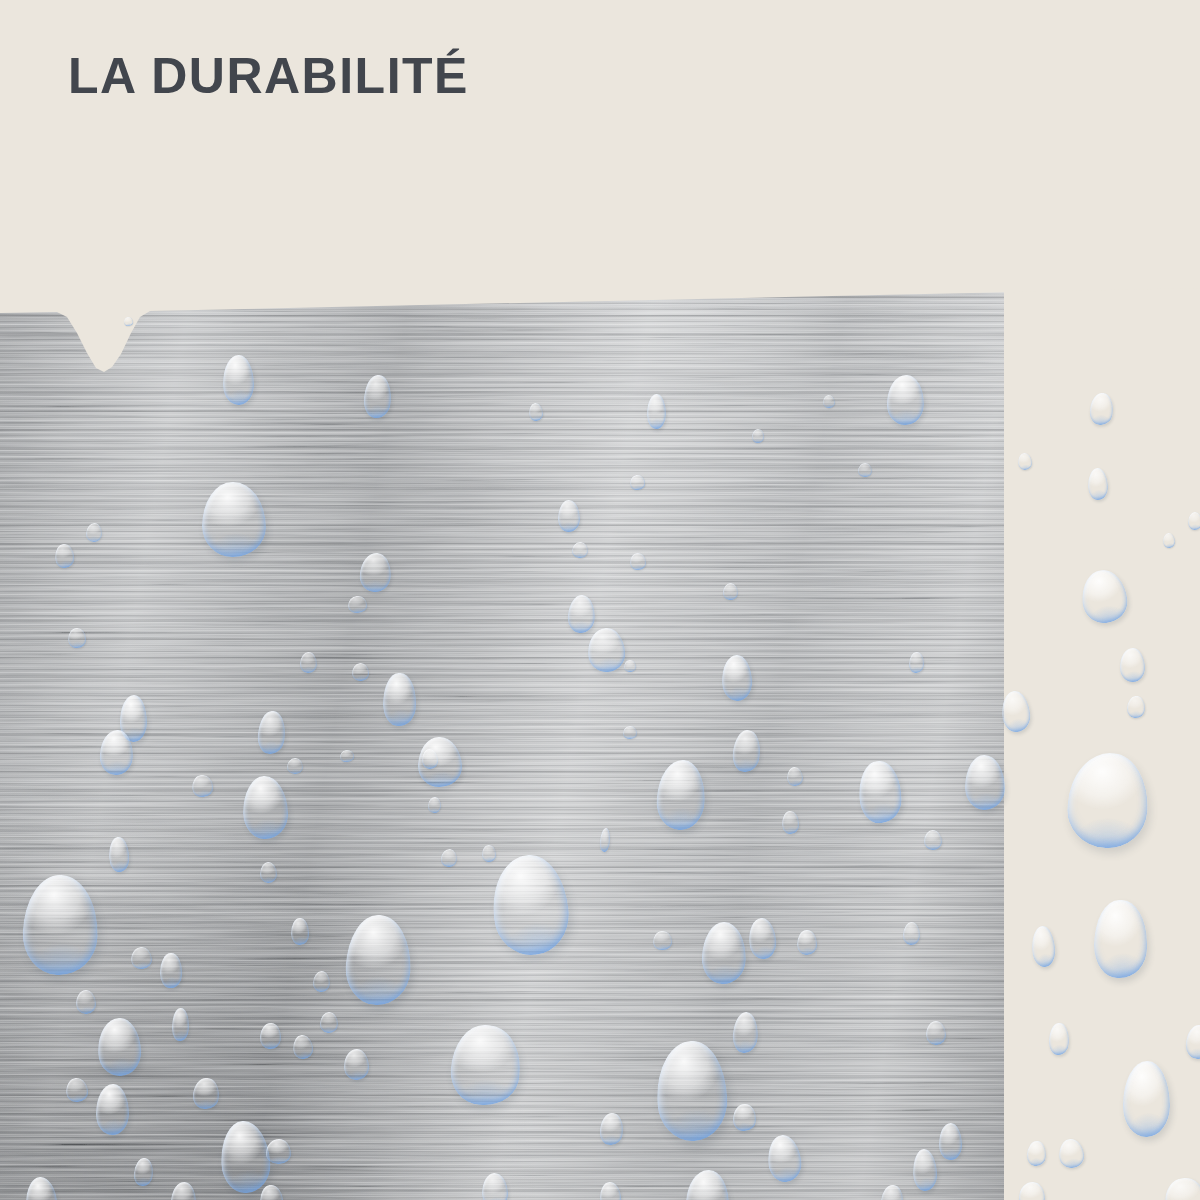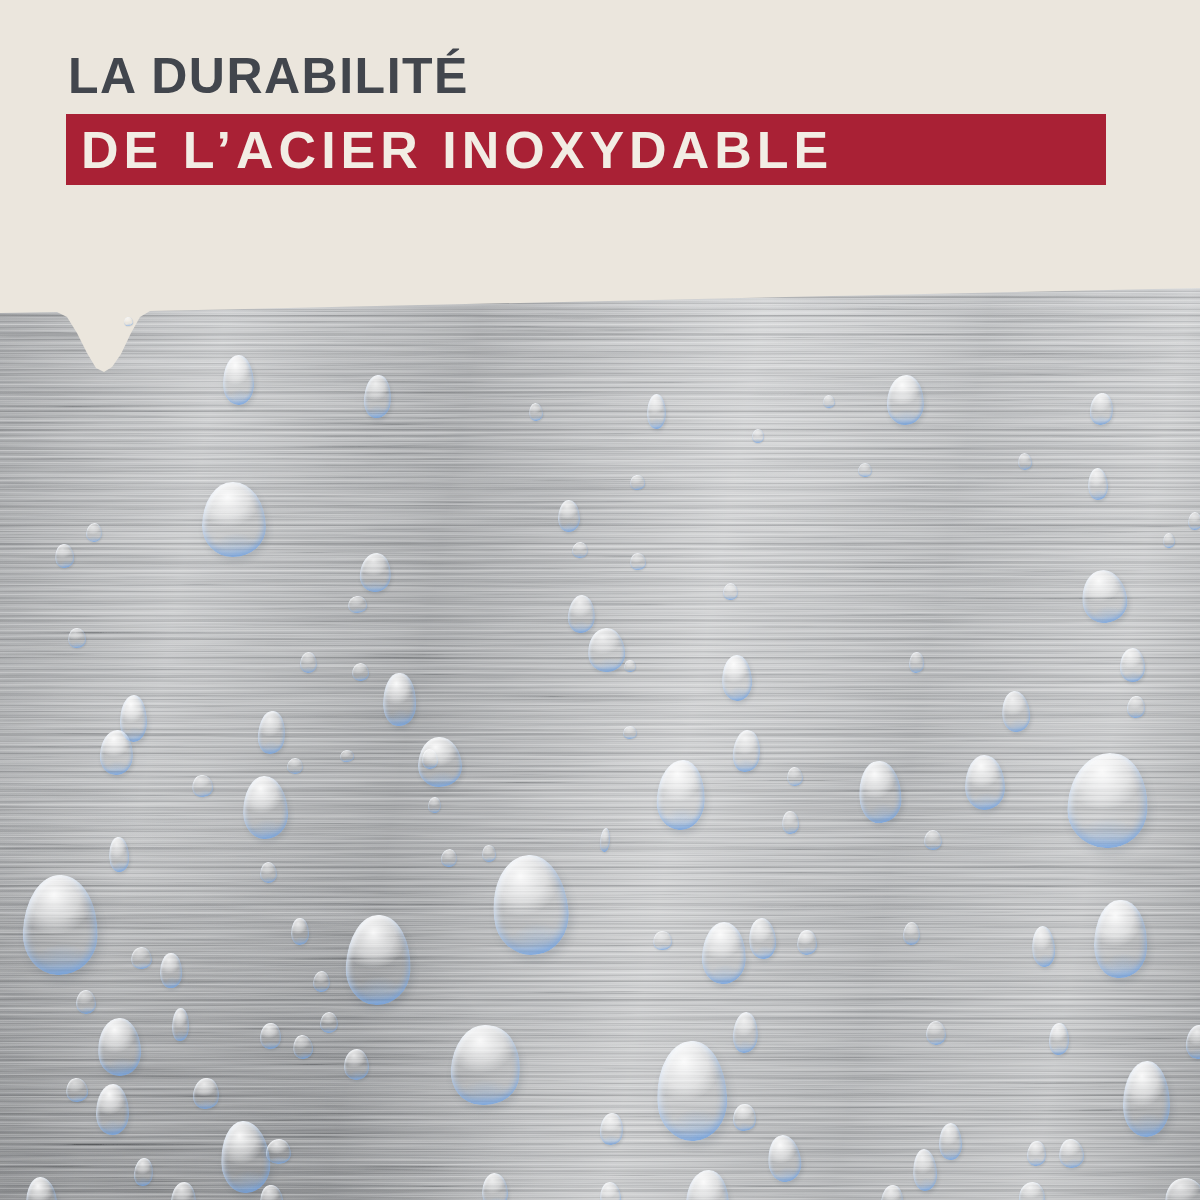--- a/index.html
+++ b/index.html
@@ -1,21 +1,21 @@
 <!DOCTYPE html>
 <html><head>
 <meta charset="utf-8">
 <style>
   html,body{margin:0;padding:0;}
   body{
     width:1200px;height:1200px;position:relative;overflow:hidden;
     font-family:"Liberation Sans", sans-serif;
     background:#ebe6dd;
   }
-  .stage{position:absolute;inset:0;width:1200px;height:1200px;}
+  .stage{position:absolute;inset:0;width:1004px;height:1200px;}
 
   
   .steel{
     position:absolute;inset:0;
     background:
       radial-gradient(900px 700px at 0% 100%, rgba(20,22,26,.30), rgba(20,22,26,0) 60%),
       linear-gradient(100deg,
         rgba(40,42,46,.26) 0%,
         rgba(255,255,255,.16) 20%,
         rgba(70,72,76,.20) 38%,
@@ -201,17 +201,14 @@
       <div class="drop" style="left: 599.5px; top: 1113px; width: 23px; height: 32px; border-radius: 50% 50% 54% 46% / 62% 58% 40% 44%; transform: rotate(4deg); background: radial-gradient(85% 65% at 40% 20%, rgba(255, 255, 255, 0.75) 0%, rgba(255, 255, 255, 0.38) 40%, rgba(255, 255, 255, 0) 62%), radial-gradient(75% 50% at 55% 98%, rgba(125, 172, 232, 0.42) 0%, rgba(125, 172, 232, 0) 60%); box-shadow: rgba(105, 158, 226, 0.75) 0px -2.1px 3.6px -1px inset, rgba(120, 168, 230, 0.5) -1.6px -0.8px 2.8px -1.2px inset, rgba(255, 255, 255, 0.9) 1px 1.6px 2.4px -0.4px inset, rgba(70, 78, 92, 0.16) 1px 1.8px 2.8px;"></div>
       <div class="drop" style="left: 599.5px; top: 1181.5px; width: 21px; height: 27px; border-radius: 48% 52% 52% 48% / 60% 62% 40% 42%; transform: rotate(-3deg); background: radial-gradient(85% 65% at 40% 20%, rgba(255, 255, 255, 0.75) 0%, rgba(255, 255, 255, 0.38) 40%, rgba(255, 255, 255, 0) 62%), radial-gradient(75% 50% at 55% 98%, rgba(125, 172, 232, 0.42) 0%, rgba(125, 172, 232, 0) 60%); box-shadow: rgba(105, 158, 226, 0.75) 0px -1.8px 3px -0.8px inset, rgba(120, 168, 230, 0.5) -1.4px -0.7px 2.4px -1px inset, rgba(255, 255, 255, 0.9) 0.8px 1.4px 2px -0.3px inset, rgba(70, 78, 92, 0.16) 0.8px 1.5px 2.4px;"></div>
       <div class="drop" style="left: 685.5px; top: 1170px; width: 43px; height: 60px; border-radius: 52% 48% 50% 50% / 58% 60% 42% 40%; transform: rotate(1deg); background: radial-gradient(85% 65% at 40% 20%, rgba(255, 255, 255, 0.92) 0%, rgba(255, 255, 255, 0.46) 40%, rgba(255, 255, 255, 0) 62%), radial-gradient(75% 50% at 55% 98%, rgba(125, 172, 232, 0.42) 0%, rgba(125, 172, 232, 0) 60%); box-shadow: rgba(105, 158, 226, 0.75) 0px -3.9px 6.8px -1.8px inset, rgba(120, 168, 230, 0.5) -3px -1.5px 5.3px -2.3px inset, rgba(255, 255, 255, 0.9) 1.8px 3px 4.5px -0.8px inset, rgba(70, 78, 92, 0.16) 1.8px 3.3px 5.3px;"></div>
       <div class="drop" style="left: 881px; top: 1185px; width: 22px; height: 30px; border-radius: 50% 50% 54% 46% / 62% 58% 40% 44%; transform: rotate(5deg); background: radial-gradient(85% 65% at 40% 20%, rgba(255, 255, 255, 0.75) 0%, rgba(255, 255, 255, 0.38) 40%, rgba(255, 255, 255, 0) 62%), radial-gradient(75% 50% at 55% 98%, rgba(125, 172, 232, 0.42) 0%, rgba(125, 172, 232, 0) 60%); box-shadow: rgba(105, 158, 226, 0.75) 0px -2px 3.4px -0.9px inset, rgba(120, 168, 230, 0.5) -1.5px -0.8px 2.6px -1.1px inset, rgba(255, 255, 255, 0.9) 0.9px 1.5px 2.3px -0.4px inset, rgba(70, 78, 92, 0.16) 0.9px 1.7px 2.6px;"></div>
       <div class="drop" style="left: 913px; top: 1149px; width: 24px; height: 42px; border-radius: 48% 52% 52% 48% / 60% 62% 40% 42%; transform: rotate(-2deg); background: radial-gradient(85% 65% at 40% 20%, rgba(255, 255, 255, 0.75) 0%, rgba(255, 255, 255, 0.38) 40%, rgba(255, 255, 255, 0) 62%), radial-gradient(75% 50% at 55% 98%, rgba(125, 172, 232, 0.42) 0%, rgba(125, 172, 232, 0) 60%); box-shadow: rgba(105, 158, 226, 0.75) 0px -2.7px 4.7px -1.3px inset, rgba(120, 168, 230, 0.5) -2.1px -1.1px 3.7px -1.6px inset, rgba(255, 255, 255, 0.9) 1.3px 2.1px 3.2px -0.5px inset, rgba(70, 78, 92, 0.16) 1.3px 2.3px 3.7px;"></div>
       <div class="drop" style="left: 1019px; top: 1182px; width: 26px; height: 28px; border-radius: 52% 48% 50% 50% / 58% 60% 42% 40%; transform: rotate(2deg); background: radial-gradient(85% 65% at 40% 20%, rgba(255, 255, 255, 0.75) 0%, rgba(255, 255, 255, 0.38) 40%, rgba(255, 255, 255, 0) 62%), radial-gradient(75% 50% at 55% 98%, rgba(125, 172, 232, 0.42) 0%, rgba(125, 172, 232, 0) 60%); box-shadow: rgba(105, 158, 226, 0.75) 0px -1.8px 3.1px -0.8px inset, rgba(120, 168, 230, 0.5) -1.4px -0.7px 2.4px -1px inset, rgba(255, 255, 255, 0.9) 0.8px 1.4px 2.1px -0.3px inset, rgba(70, 78, 92, 0.16) 0.8px 1.5px 2.4px;"></div>
       <div class="drop" style="left: 1165px; top: 1178px; width: 40px; height: 40px; border-radius: 50% 50% 54% 46% / 62% 58% 40% 44%; transform: rotate(-5deg); background: radial-gradient(85% 65% at 40% 20%, rgba(255, 255, 255, 0.75) 0%, rgba(255, 255, 255, 0.38) 40%, rgba(255, 255, 255, 0) 62%), radial-gradient(75% 50% at 55% 98%, rgba(125, 172, 232, 0.42) 0%, rgba(125, 172, 232, 0) 60%); box-shadow: rgba(105, 158, 226, 0.75) 0px -2.6px 4.5px -1.2px inset, rgba(120, 168, 230, 0.5) -2px -1px 3.5px -1.5px inset, rgba(255, 255, 255, 0.9) 1.2px 2px 3px -0.5px inset, rgba(70, 78, 92, 0.16) 1.2px 2.2px 3.5px;"></div>
     </div>
 
   <div class="title-line1" style="color: rgb(66, 70, 77);">LA DURABILITÉ</div>
-  <div class="title-banner" style="background: rgb(169, 33, 53);">
-    <span class="title-line2" style="color: rgb(242, 237, 228);">DE L’ACIER INOXYDABLE</span>
-  </div>
 
 </div>
 
 </body></html>

